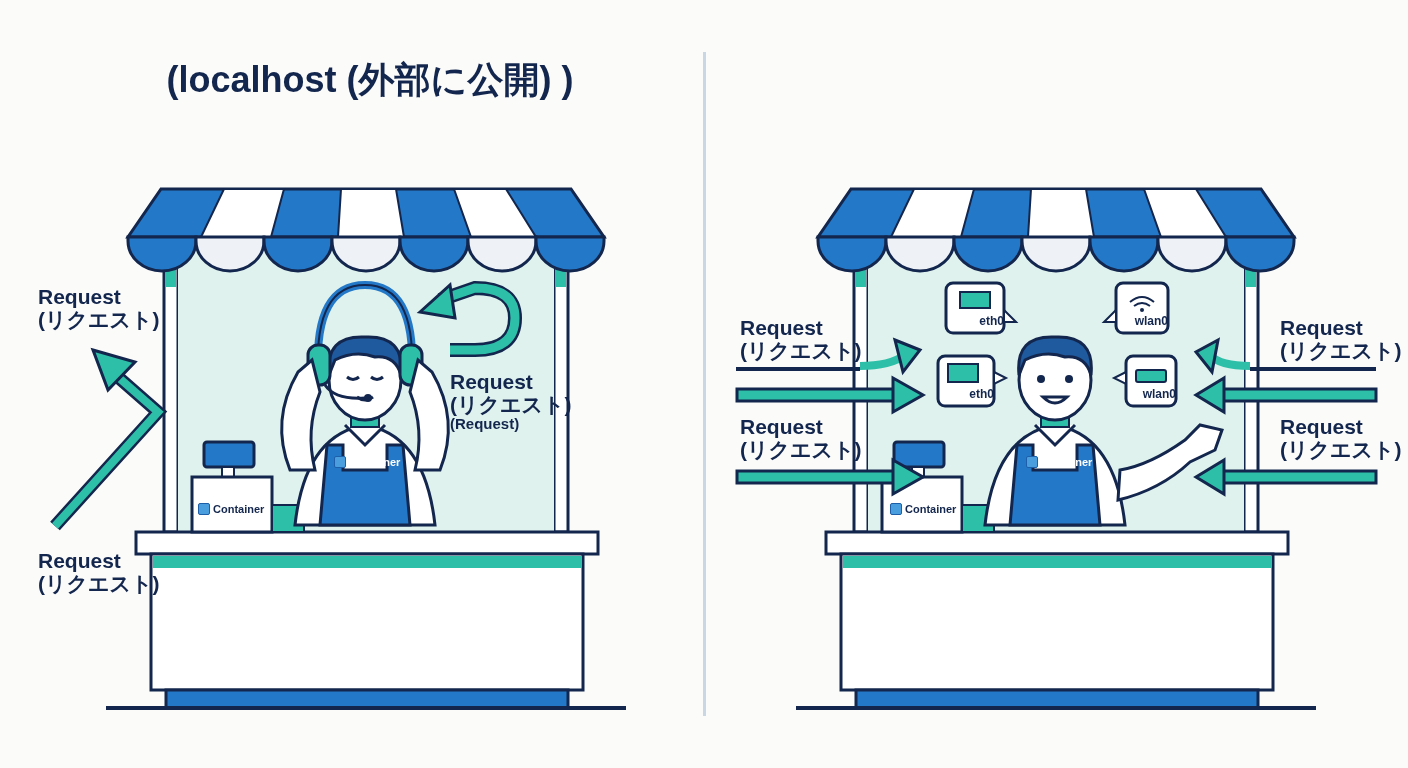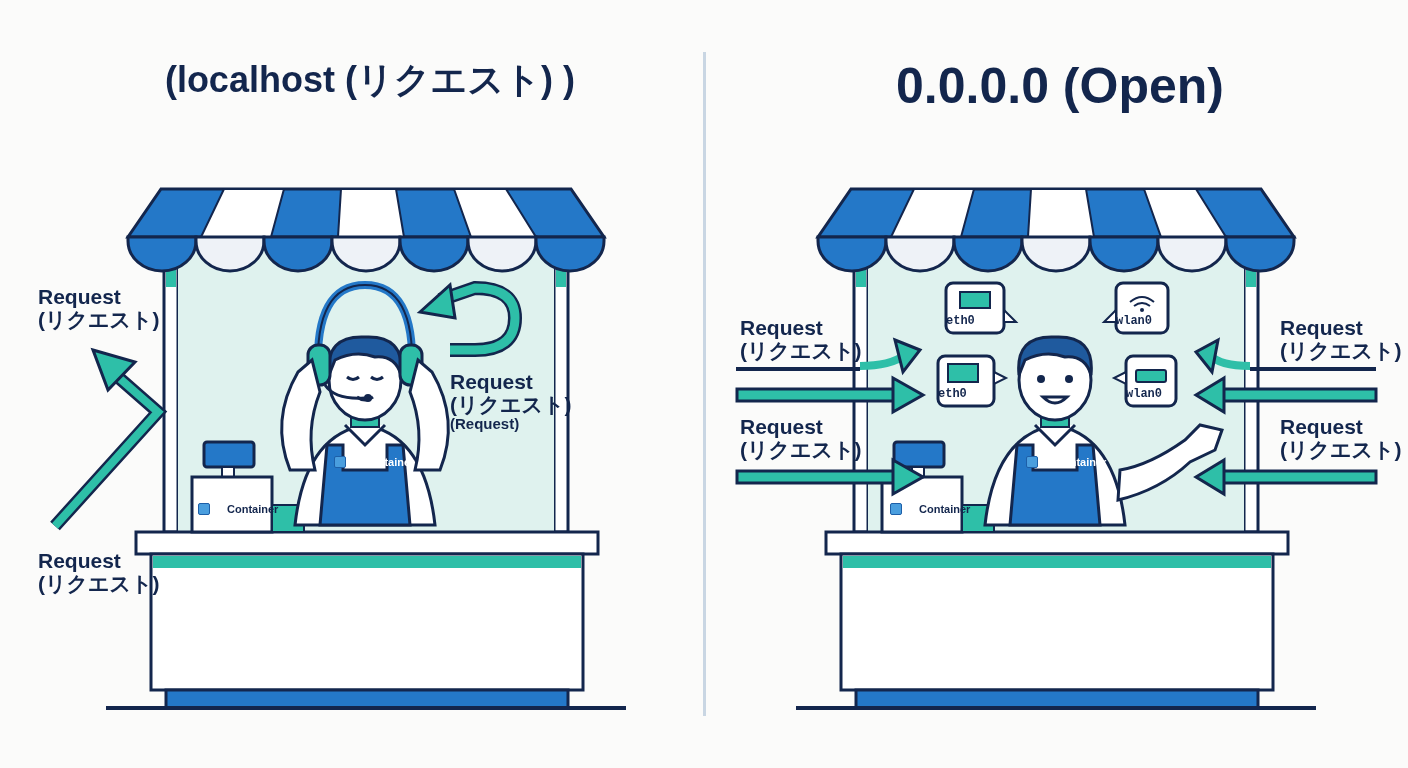--- a/index.html
+++ b/index.html
@@ -6,32 +6,31 @@
   body{width:1408px;height:768px;background:#fbfbfa;position:relative;overflow:hidden;font-family:"Liberation Sans","DejaVu Sans",sans-serif;color:#13264d;}
   .title{position:absolute;text-align:center;font-weight:bold;color:#13264d;white-space:nowrap;}
   .title .main{font-size:50px;line-height:56px;display:block;}
   .title .sub{font-size:36px;line-height:44px;display:block;}
   .divider{position:absolute;left:703px;top:52px;width:3px;height:664px;background:#c9d6e3;}
   svg{position:absolute;left:0;top:0;}
   .lbl{position:absolute;font-weight:bold;color:#13264d;white-space:nowrap;line-height:1.1;}
   .lbl .en{font-size:21px;display:block;}
   .lbl .jp{font-size:21px;display:block;}
   .lbl .extra{font-size:15px;display:block;}
-  .tag{position:absolute;font-size:11px;font-weight:bold;white-space:nowrap;display:flex;align-items:flex-start;gap:17px;}
+  .tag{position:absolute;font-size:11px;font-weight:bold;white-space:nowrap;display:flex;align-items:flex-start;gap:3px;}
   .tag .cube{width:10px;height:10px;background:#4a9ede;border:1px solid #1d5fa8;border-radius:2px;display:inline-block;}
-  .ifl{position:absolute;font-size:12px;font-weight:bold;color:#13264d;text-align:left;font-family:Liberation Mono, monospace;}
+  .ifl{position:absolute;font-size:12px;font-weight:bold;color:#13264d;text-align:right;}
 </style>
 </head>
 <body>
 
 <div class="title" style="left:120px;top:58px;width:500px;">
-  <span class="sub">(localhost (リクエスト) )</span>
+  <span class="sub">(localhost (外部に公開) )</span>
 </div>
 <div class="title" style="left:810px;top:58px;width:500px;">
-  <span class="main">0.0.0.0 (Open)</span>
 </div>
 
 <div class="divider"></div>
 
 <svg width="1408" height="768" viewBox="0 0 1408 768">
   <defs>
     <g id="stall">
 
       <rect x="28" y="60" width="14" height="285" fill="#fff" stroke="#13264d" stroke-width="3"></rect>
       <rect x="30" y="60" width="10" height="40" fill="#2ebfa8"></rect>

